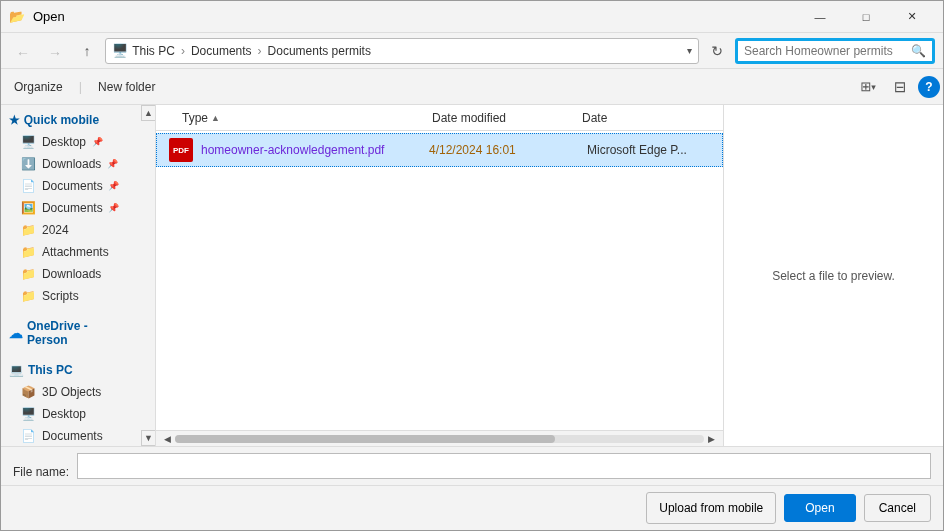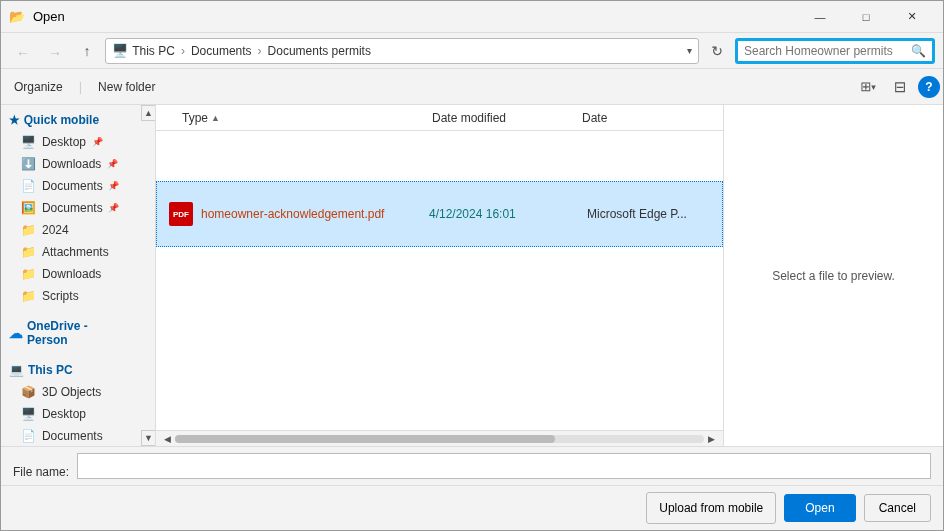--- a/index.html
+++ b/index.html
@@ -246,41 +246,40 @@
 
     .file-list {
       flex: 1;
       overflow-y: auto;
       background: white;
       padding: 2px 0;
     }
     .file-item {
       display: flex;
       align-items: center;
-      padding: 20px 12px;
+      padding: 4px 12px;
       cursor: pointer;
       gap: 8px;
-      margin-top: 48px;
     }
     .file-item.selected { background: #cce8ff; border: 1px dotted #0078d7; }
     .pdf-icon {
       width: 24px;
       height: 24px;
       background: #c00;
       color: white;
       font-size: 8px;
       font-weight: bold;
       display: flex;
       align-items: center;
       justify-content: center;
       border-radius: 2px;
       flex-shrink: 0;
     }
-    .file-name { width: 220px; font-size: 12px; color: #c2410c; }
-    .file-date { width: 150px; font-size: 12px; color: #0f766e; }
+    .file-name { width: 220px; font-size: 12px; color: #6d28d9; }
+    .file-date { width: 150px; font-size: 12px; color: #a16207; }
     .file-type { flex: 1; font-size: 12px; color: #333; }
 
     
     .preview-area {
       width: 220px;
       border-left: 1px solid #ddd;
       background: white;
       display: flex;
       align-items: center;
       justify-content: center;

